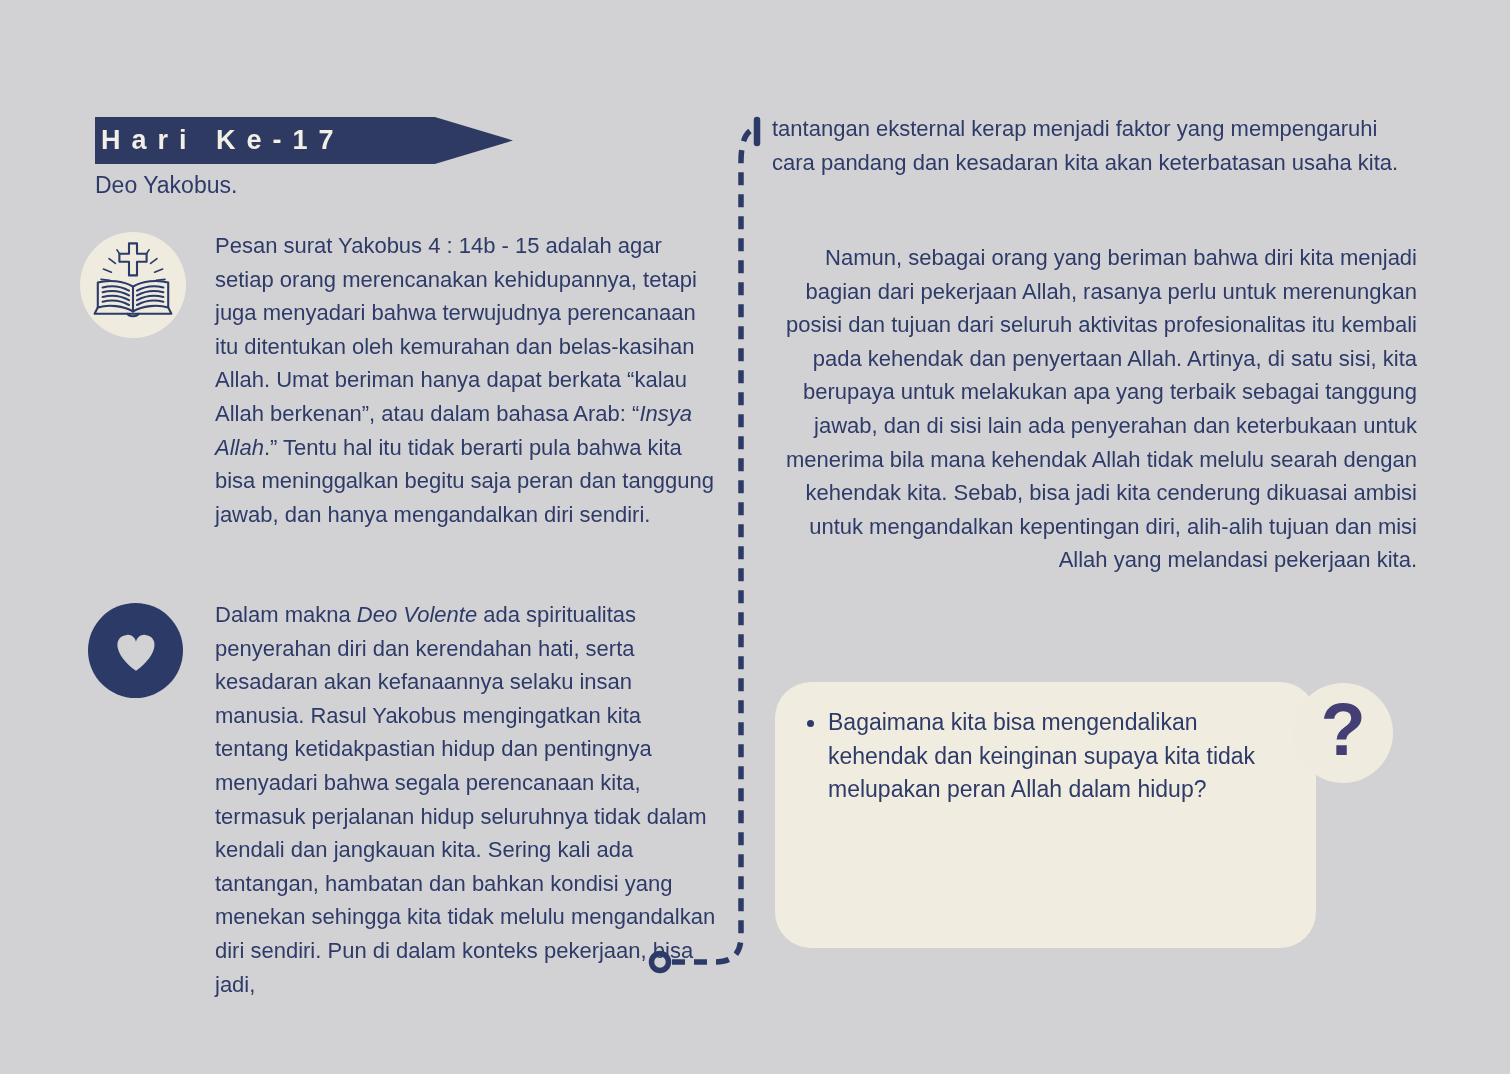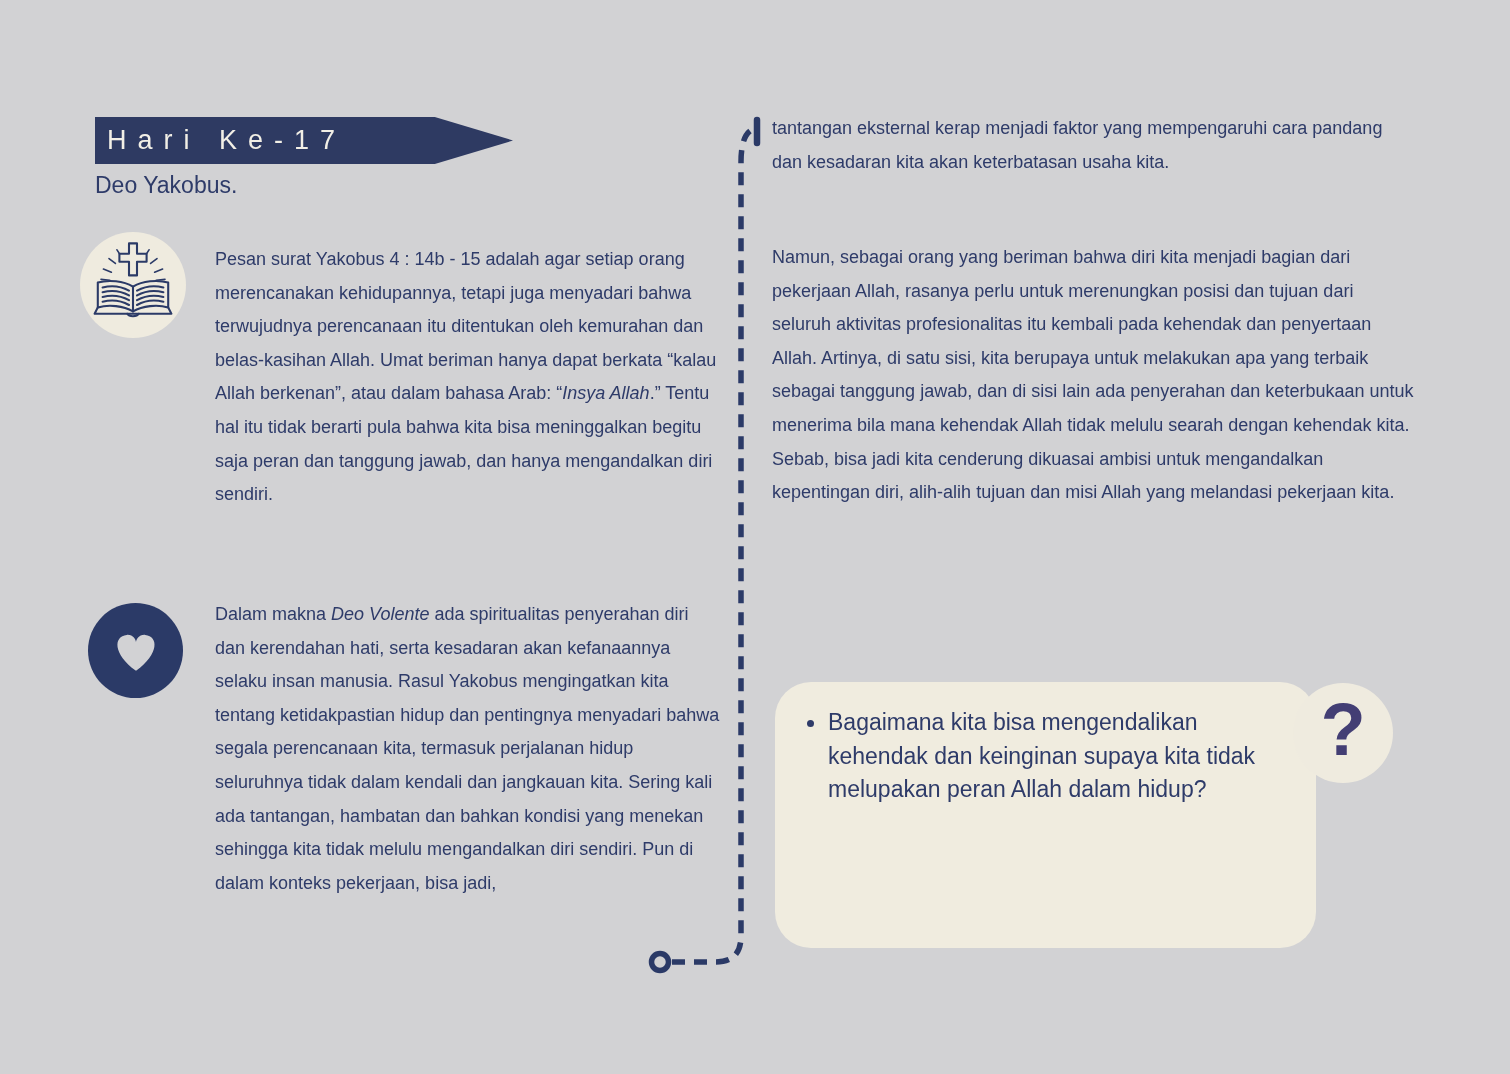--- a/index.html
+++ b/index.html
@@ -14,35 +14,35 @@
   .abs{position:absolute;}
 
   
   .banner{
     left:95px;top:117px;width:418px;height:47px;
     background:#2e3a62;
     clip-path:polygon(0 0,81.3% 0,100% 50%,81.3% 100%,0 100%);
     display:flex;align-items:center;
   }
   .banner-title{
-    color:#f2efe6;font-weight:normal;font-size:27px;
-    letter-spacing:11px;padding-left:12px;white-space:nowrap;
+    color:#f2efe6;font-weight:bold;font-size:27px;
+    letter-spacing:11px;padding-left:6px;white-space:nowrap;
   }
   .subtitle{
     left:95px;top:172px;font-size:23px;color:#2e3b69;
   }
 
   
   .para{
-    font-size:18px;line-height:33.6px;color:#2e3b69;
+    font-size:22px;line-height:33.6px;color:#2e3b69;
   }
-  .para-left-1{left:215px;top:243px;width:505px;}
+  .para-left-1{left:215px;top:229px;width:505px;}
   .para-left-2{left:215px;top:598px;width:505px;}
   .para-right-1{left:772px;top:112px;width:645px;}
-  .para-right-2{left:772px;top:241px;width:645px;}
+  .para-right-2{left:772px;top:241px;width:645px;text-align:right;}
 
   
   .icon-circle{
     border-radius:50%;
     display:flex;align-items:center;justify-content:center;
   }
   .book-circle{left:80px;top:232px;width:106px;height:106px;background:#efebdf;}
   .heart-circle{left:88px;top:603px;width:95px;height:95px;background:#2b3a67;}
   .question-circle{left:1293px;top:683px;width:100px;height:100px;background:#efebdf;}
   .question-glyph{

